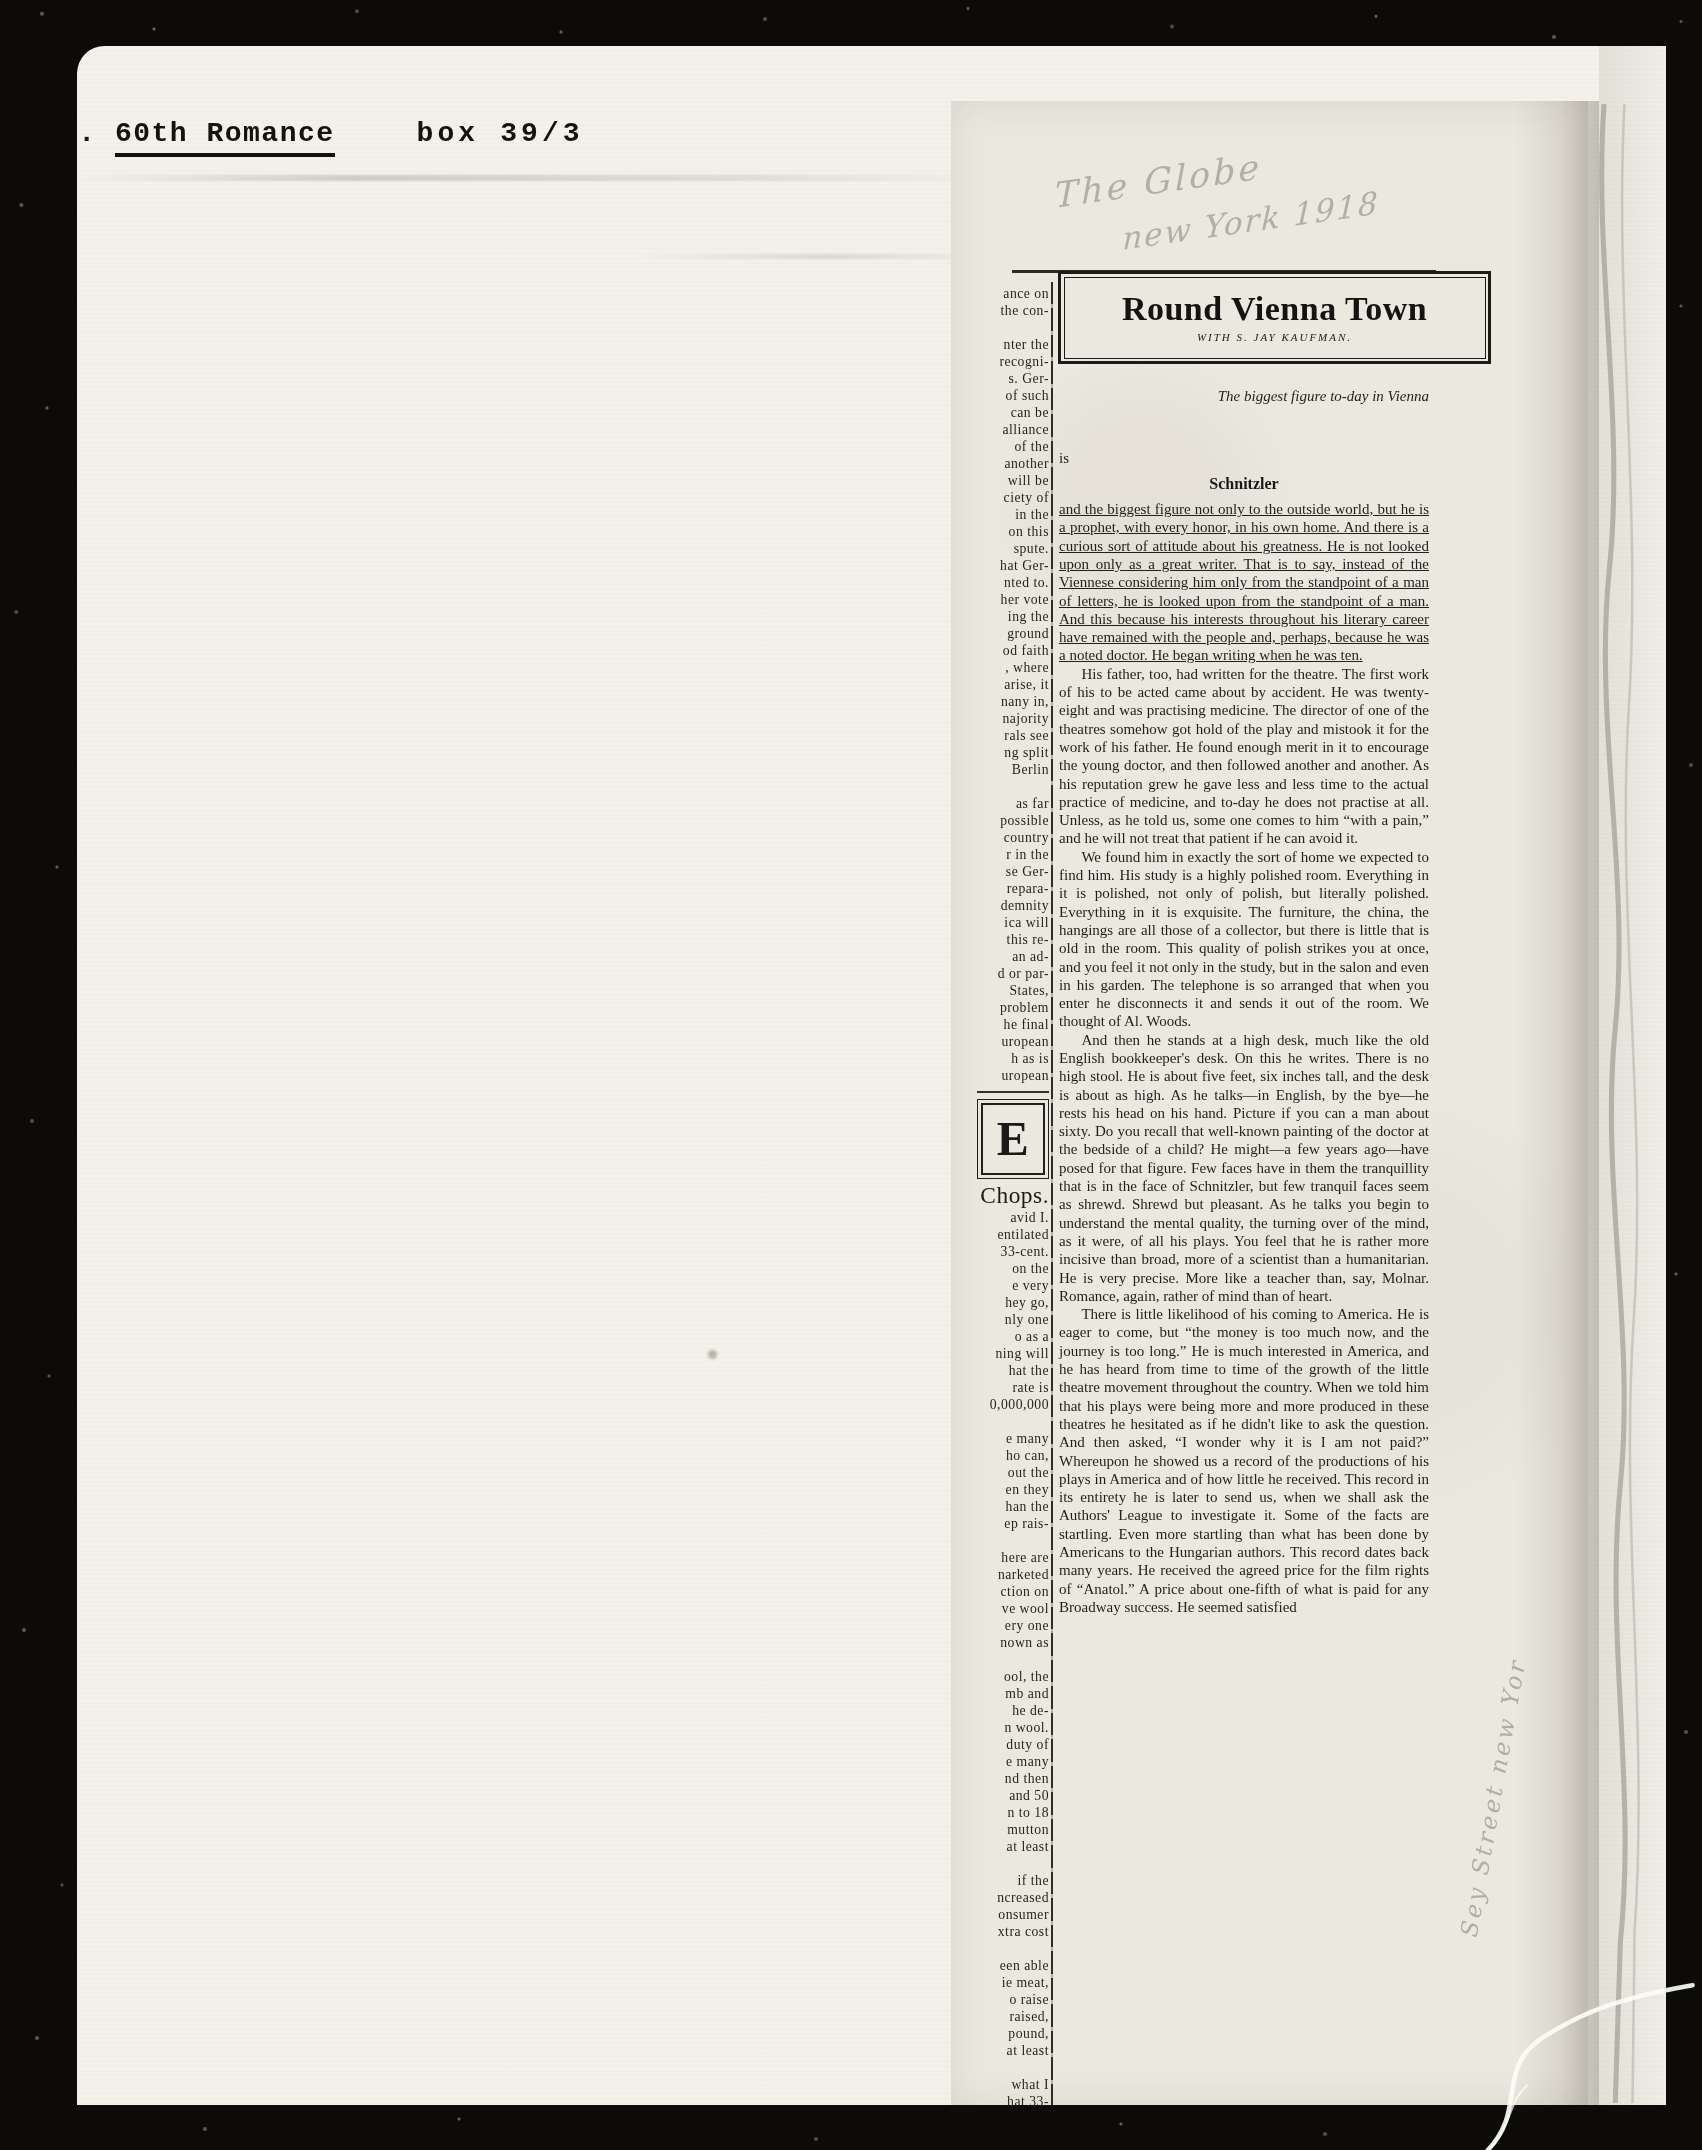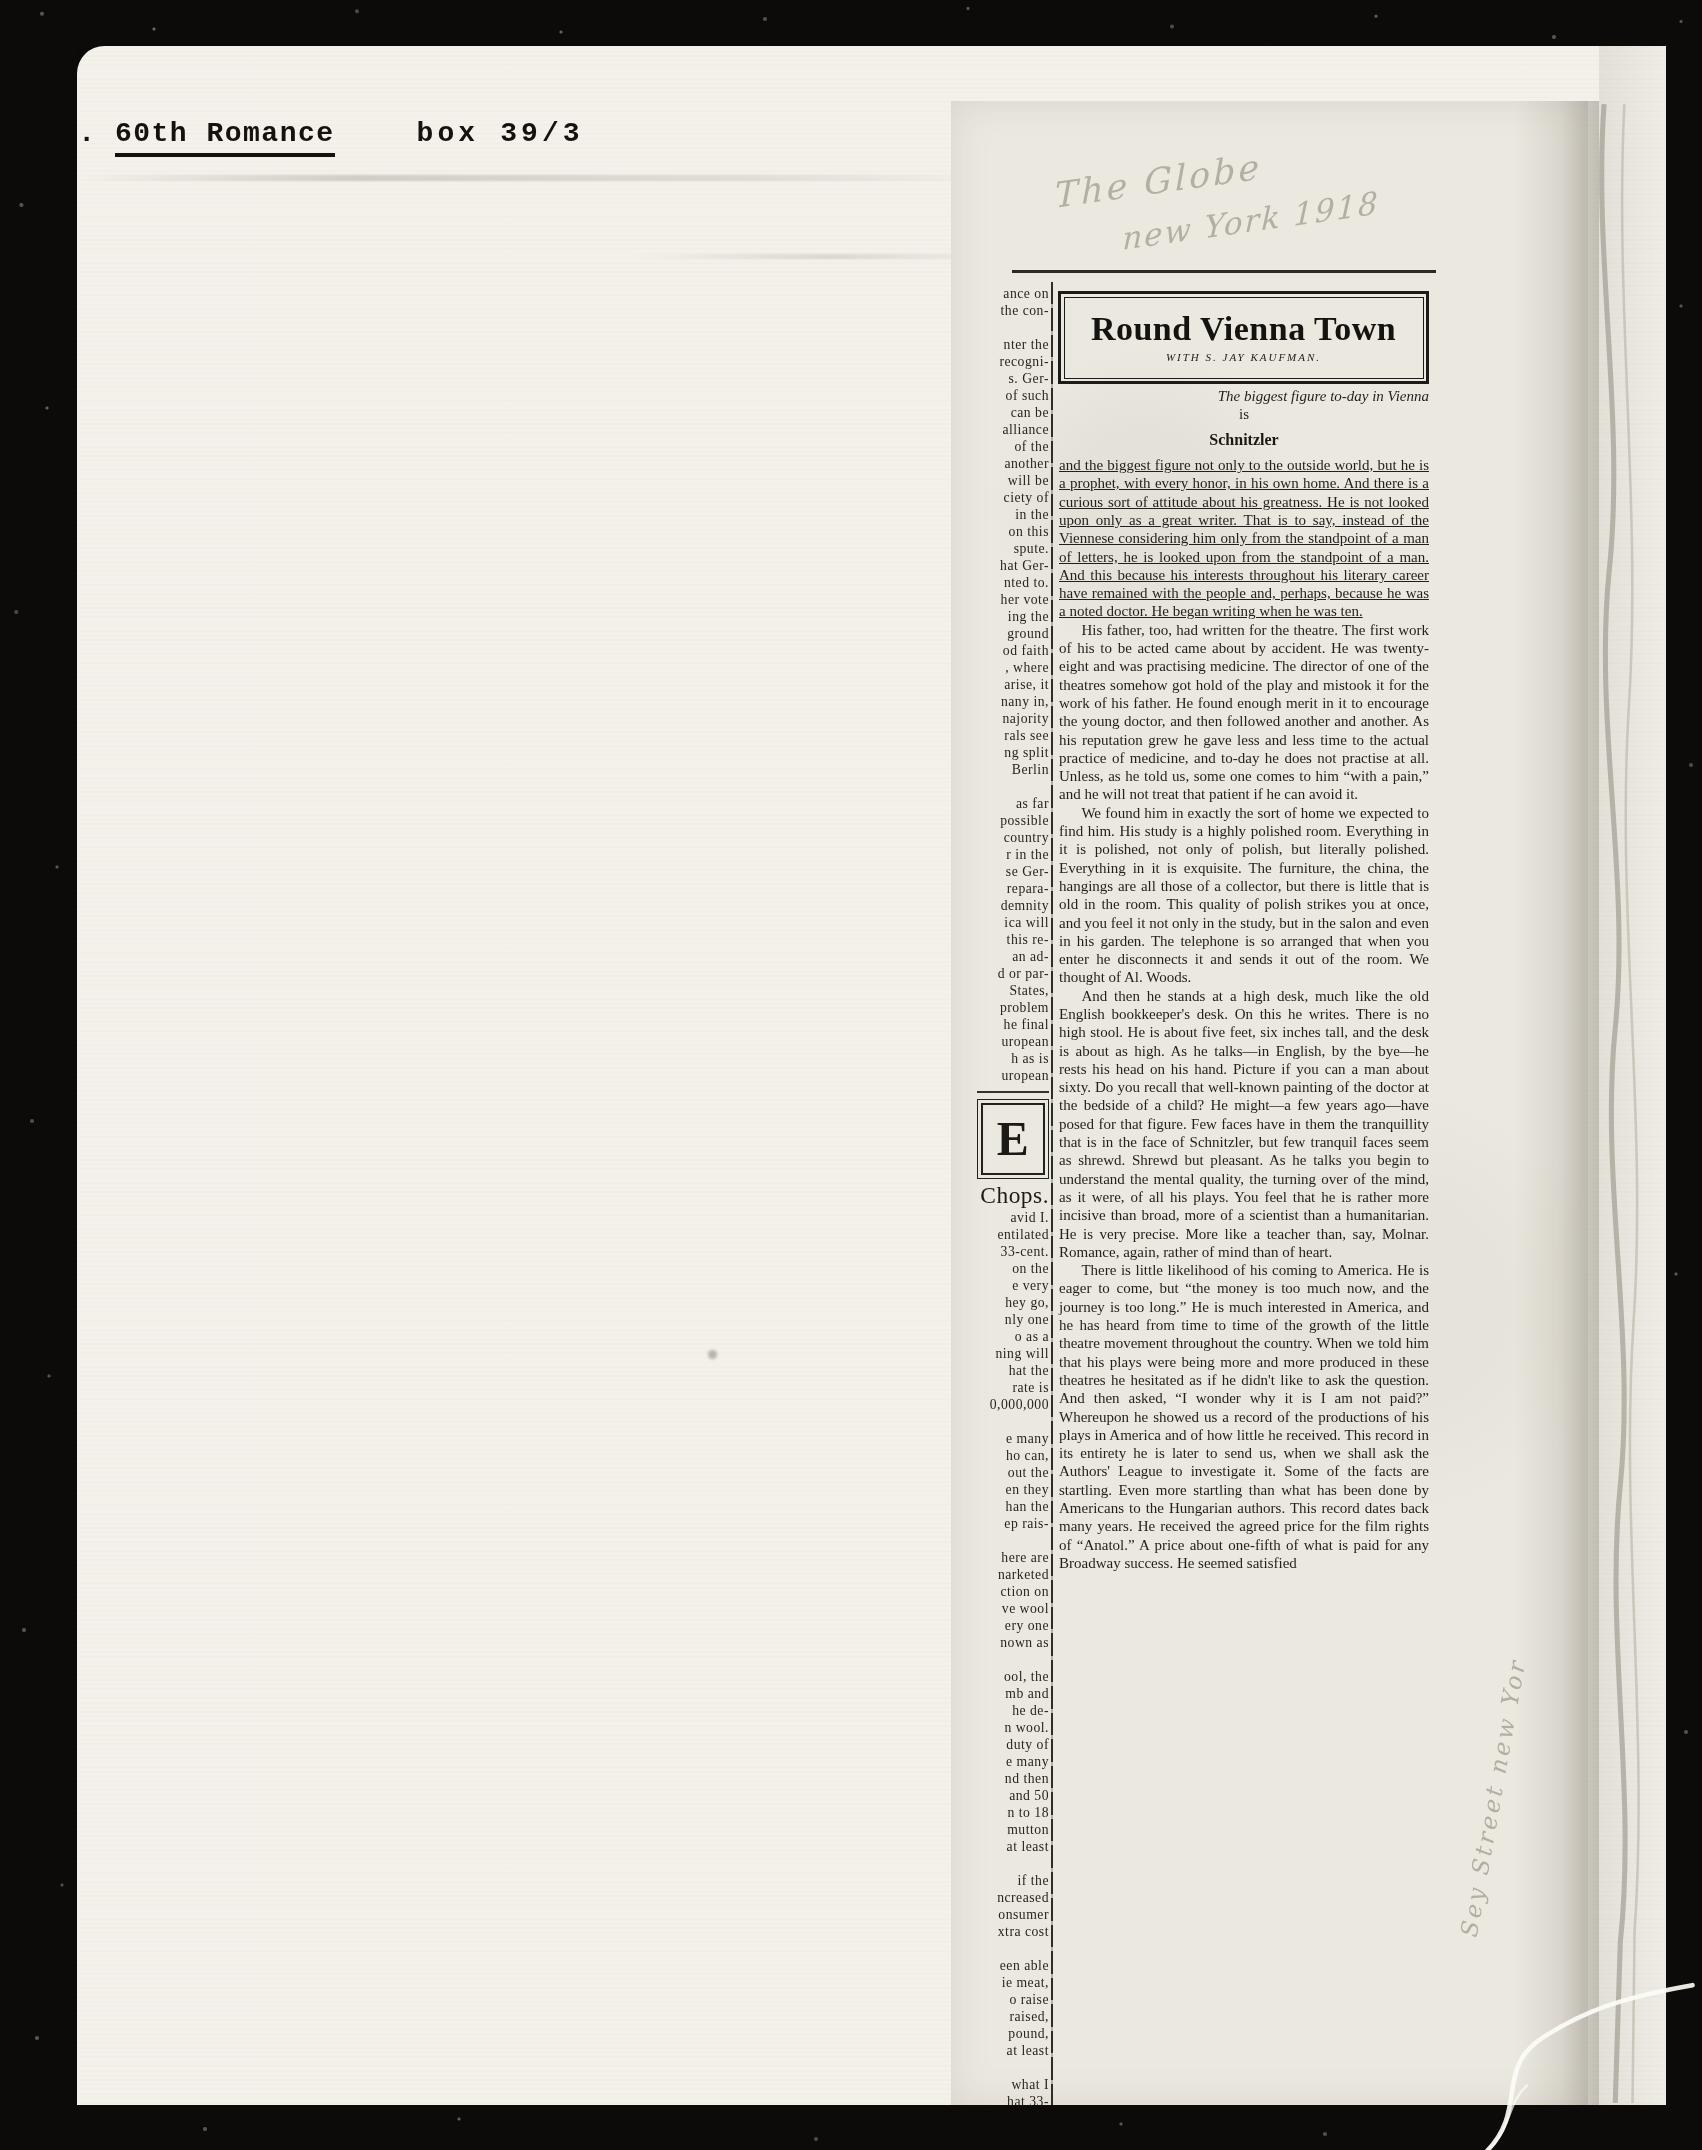--- a/index.html
+++ b/index.html
@@ -56,21 +56,21 @@
     position:absolute;left:951px;top:101px;width:637px;height:2005px;overflow:hidden;z-index:3;
     background:#ebe8e0;
     background-image:
       radial-gradient(circle at 30% 20%, rgba(214,209,198,.30) 0 71px, rgba(214,209,198,0) 153px),
       radial-gradient(circle at 70% 60%, rgba(214,209,198,.22) 0 102px, rgba(214,209,198,0) 214px);
     box-shadow: inset 0 0 36px rgba(150,143,128,.22);
     color:#24221e;
   }
   .clip-top-rule{position:absolute;left:61px;top:169px;width:424px;height:2.5px;background:#2c2a26;}
   
-  .mast{position:absolute;left:107px;top:190px;width:371px;height:93px;border:3.6px solid #1d1b18;box-sizing:border-box;}
+  .mast{position:absolute;left:107px;top:170px;width:433px;height:93px;border:3.6px solid #1d1b18;box-sizing:border-box;}
   .mast-in{position:absolute;left:2.5px;top:2.5px;right:2.5px;bottom:2.5px;border:1.5px solid #1d1b18;
     display:flex;flex-direction:column;align-items:center;justify-content:center;}
   .mast-title{font-size:34px;font-weight:bold;letter-spacing:0.5px;color:#15130f;line-height:1;}
   .mast-byline{font-size:11px;font-style:italic;letter-spacing:2px;margin-top:5.1px;color:#23211d;}
   
   .lcol{position:absolute;left:2px;top:184px;width:96px;text-align:right;
     font-size:13.7px;line-height:17px;color:#27251f;letter-spacing:0.5px;}
   .lcol .ln{height:17px;white-space:nowrap;overflow:hidden;}
   .lcol .ln.gap{visibility:hidden;}
   .lc-rule{margin:7.1px 0 6.1px auto;width:72px;height:1.5px;background:#34322c;}
@@ -80,21 +80,21 @@
     display:flex;align-items:center;justify-content:center;}
   .ebox-i span{font-size:48px;font-weight:bold;color:#1c1a16;line-height:1;}
   .chops{font-size:23.4px;font-weight:normal;margin:8.1px 0 5.1px 0;letter-spacing:0.5px;color:#1c1a16;}
   
   .vrule{position:absolute;left:100px;top:181px;width:1.5px;height:1823px;
     background:repeating-linear-gradient(180deg,#2f2d28 0 22.4px, rgba(47,45,40,.30) 22.4px 26.5px);}
   
   .mcol{position:absolute;left:108px;top:286px;width:370px;
     font-size:15px;line-height:18.3px;text-align:justify;color:#211f1b;}
   .mcol .il1{text-indent:22.4px;text-align:right;font-style:italic;}
-  .mcol .il2{text-align:center;}
+  .mcol .il2{text-align:left;margin-top:44px;}
   .subhead{text-align:center;font-weight:bold;font-size:16px;margin:7.6px 0 6.6px 0;color:#1a1814;}
   .paras p{margin:0;text-indent:22.4px;}
   .paras p:first-child{text-indent:0;text-decoration:underline;}
   
   .tear-grad{position:absolute;left:1515px;top:101px;width:84px;height:2005px;z-index:4;
     background:linear-gradient(90deg, rgba(0,0,0,0) 0%, rgba(125,119,106,.16) 55%, rgba(96,90,78,.34) 100%);}
   .tear-svg{position:absolute;left:1533px;top:101px;z-index:5;}
   .right-shade{position:absolute;left:1599px;top:46px;width:67px;height:2060px;z-index:2;
     background:linear-gradient(90deg, rgba(140,134,120,.16), rgba(140,134,120,.04));}
   

